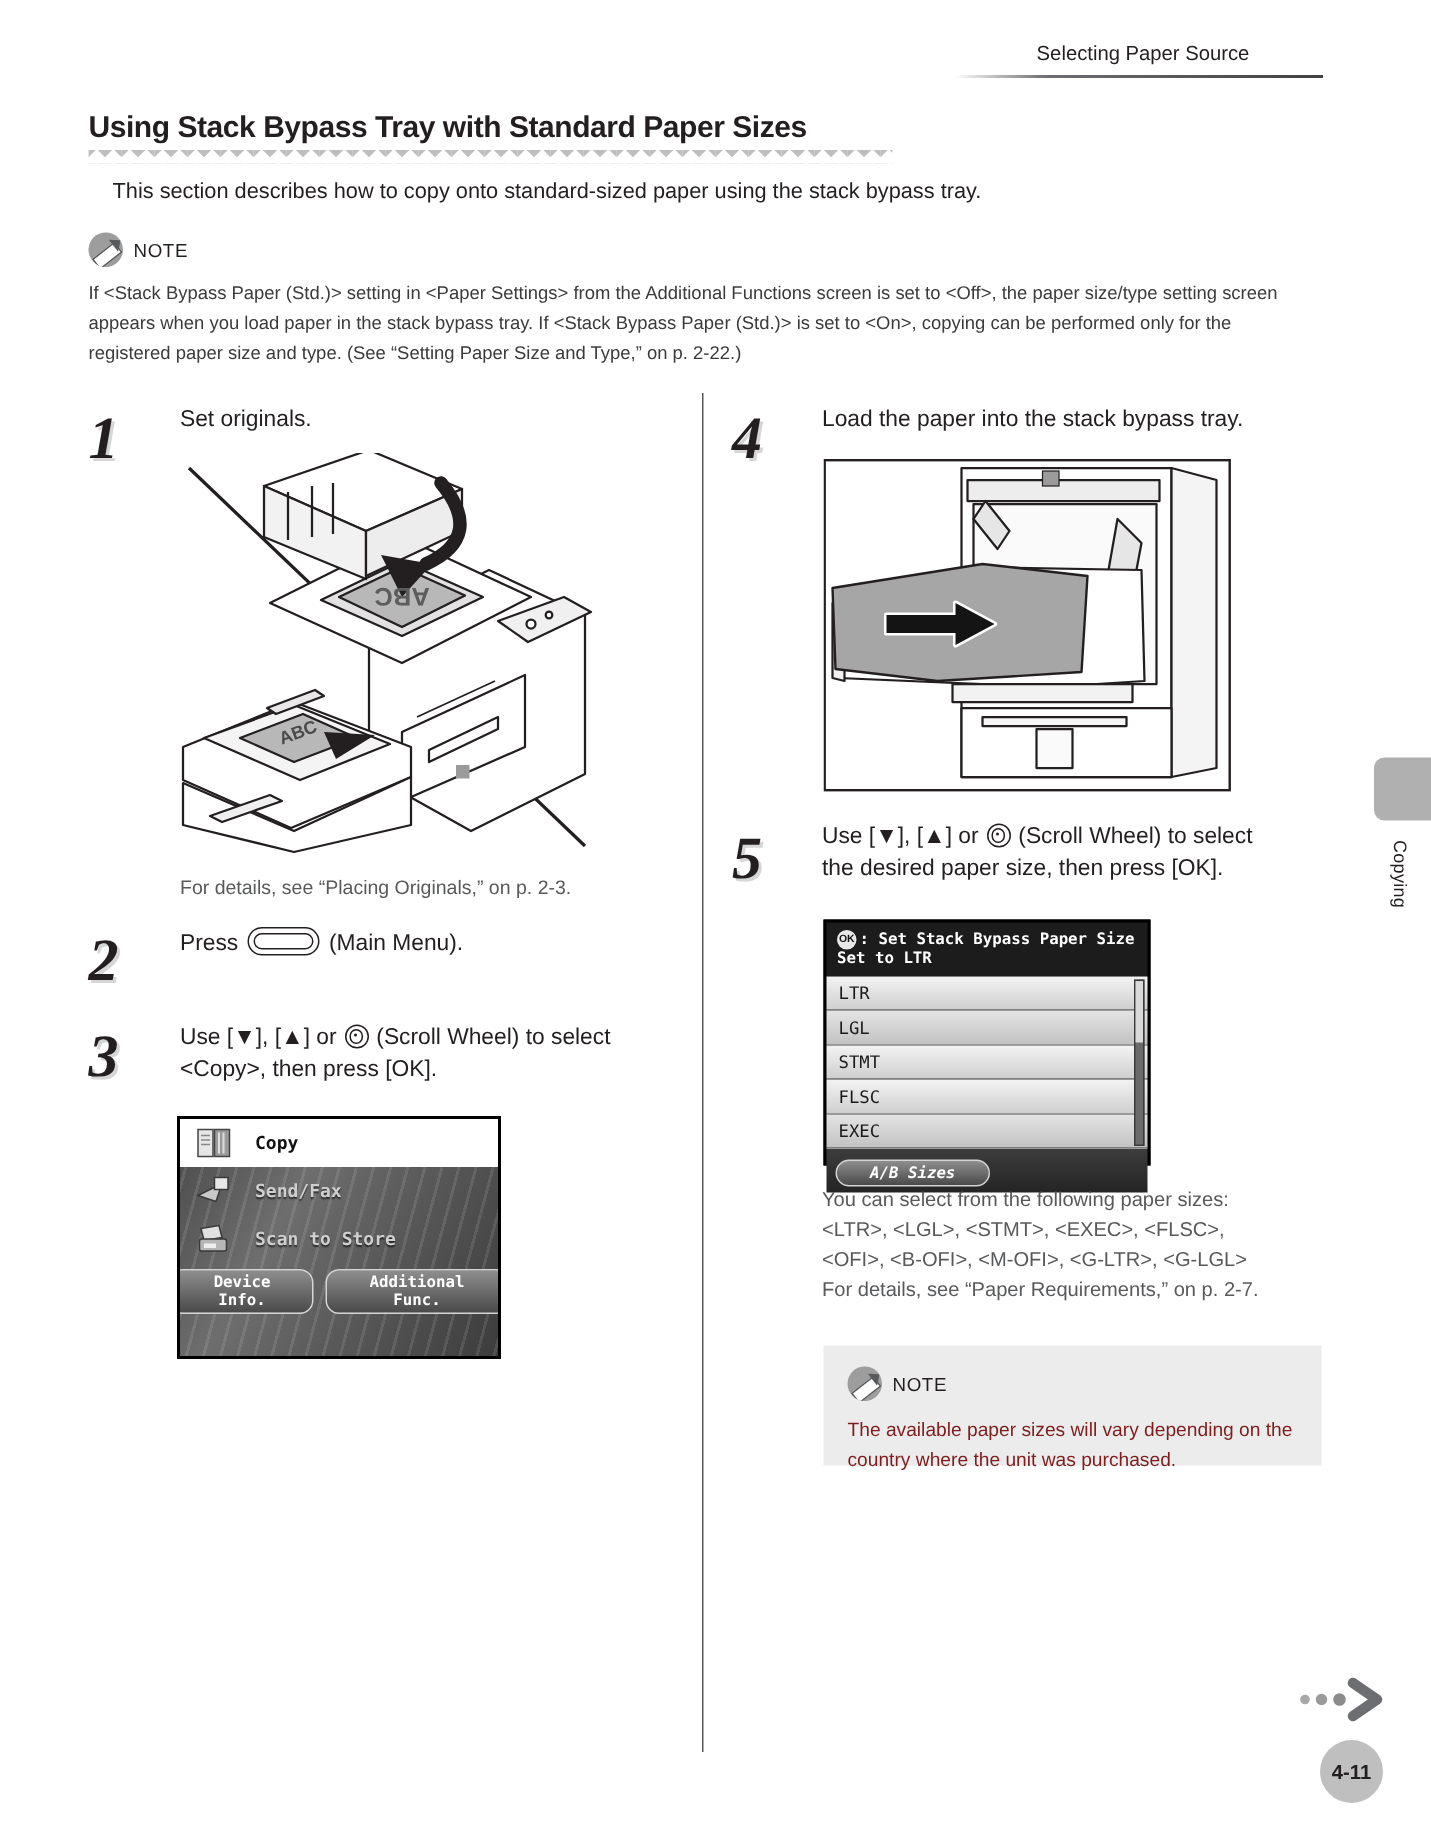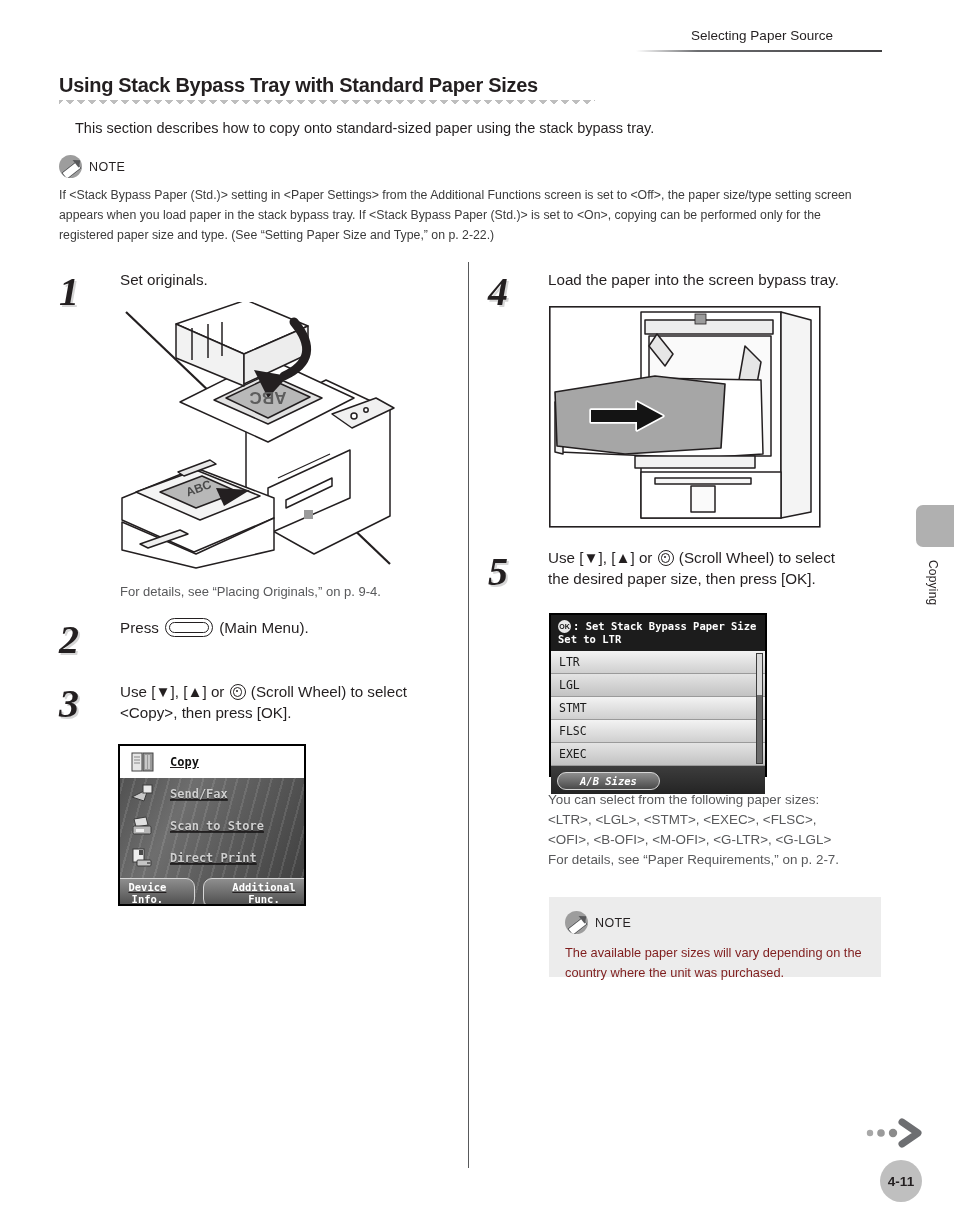--- a/index.html
+++ b/index.html
@@ -316,38 +316,38 @@
       <path d="M4 220 L78 252 L156 216 L156 248 L78 266 L4 248 Z" fill="#fff"></path>
 
       <path d="M22 242 L62 228 L70 232 L30 246 Z" fill="#efefef"></path>
     </g>
     <text x="82" y="190" font-family="Liberation Sans, sans-serif" font-size="12" font-weight="bold" fill="#4a4a4a" text-anchor="middle" transform="rotate(-20 82 190)">ABC</text>
 
     <path d="M98 186 l34 2 l-26 16 Z" fill="#231f20"></path>
   </svg>
 </div>
 
-<div class="sub-text" style="left:120px; top:582px; width:330px;">For details, see “Placing Originals,” on p. 9-4.</div>
+<div class="sub-text" style="left:120px; top:582px; width:330px;">For details, see “Placing Originals,” on p. 2-3.</div>
 
 <div class="step-num" style="left:59px; top:620px;">2</div>
 <div class="step-text" style="left:120px; top:618px; width:330px;">
   <span>Press</span>
   <span class="k-pill"></span>
   <span>(Main Menu).</span>
 </div>
 
 <div class="step-num" style="left:59px; top:684px;">3</div>
 <div class="step-text" style="left:120px; top:682px; width:340px;">
   <span>Use [</span><span>▼</span><span>], [</span><span>▲</span><span>] or</span>
   <span class="k-wheel"></span>
   <span>(Scroll Wheel) to select</span><br>
   <span>&lt;Copy&gt;, then press [OK].</span>
 </div>
 
-<div class="lcd mm" style="left:118px; top:744px; width:188px; height:162px;text-decoration:underline;">
+<div class="lcd mm" style="left:118px; top:744px; width:216px; height:162px;">
   <div class="mm-row sel">
     <span class="mm-ico">
       <svg width="26" height="22" viewBox="0 0 26 22">
         <rect x="2" y="2" width="10" height="18" fill="#e6e6e6" stroke="#444" stroke-width="1"></rect>
         <rect x="13" y="2" width="10" height="18" fill="#9a9a9a" stroke="#444" stroke-width="1"></rect>
         <line x1="4" y1="6" x2="10" y2="6" stroke="#888" stroke-width="1"></line>
         <line x1="4" y1="9" x2="10" y2="9" stroke="#888" stroke-width="1"></line>
         <line x1="4" y1="12" x2="10" y2="12" stroke="#888" stroke-width="1"></line>
         <line x1="16" y1="4" x2="16" y2="18" stroke="#ddd" stroke-width="1.4"></line>
         <line x1="19" y1="4" x2="19" y2="18" stroke="#ddd" stroke-width="1.4"></line>
@@ -367,39 +367,28 @@
   <div class="mm-row dim">
     <span class="mm-ico">
       <svg width="26" height="22" viewBox="0 0 26 22">
         <path d="M4 4 L16 2 L18 10 L6 12 Z" fill="#e0e0e0" stroke="#3a3a3a" stroke-width="1"></path>
         <rect x="3" y="11" width="18" height="8" rx="1.5" fill="#b6b6b6" stroke="#3a3a3a" stroke-width="1"></rect>
         <rect x="6" y="14" width="8" height="3" fill="#efefef"></rect>
       </svg>
     </span>
     <span>Scan to Store</span>
   </div>
-  <div class="mm-row dim">
-    <span class="mm-ico">
-      <svg width="26" height="22" viewBox="0 0 26 22">
-        <rect x="3" y="2" width="11" height="13" fill="#ededed" stroke="#3a3a3a" stroke-width="1"></rect>
-        <rect x="9" y="3" width="4" height="5" fill="#4a4a4a"></rect>
-        <rect x="7" y="13" width="14" height="6" rx="1" fill="#c4c4c4" stroke="#3a3a3a" stroke-width="1"></rect>
-        <rect x="17" y="15" width="4" height="2" fill="#6a6a6a"></rect>
-      </svg>
-    </span>
-    <span>Direct Print</span>
-  </div>
   <div class="mm-foot">
     <span class="lcd-btn">Device Info.</span>
     <span class="lcd-btn">Additional Func.</span>
   </div>
 </div>
 
 <div class="step-num" style="left:488px; top:272px;">4</div>
-<div class="step-text" style="left:548px; top:270px; width:340px;">Load the paper into the screen bypass tray.</div>
+<div class="step-text" style="left:548px; top:270px; width:340px;">Load the paper into the stack bypass tray.</div>
 
 <div class="illus" style="left:549px; top:306px;">
   <svg width="272" height="222" viewBox="0 0 272 222">
     <rect x="0.8" y="0.8" width="270" height="220" fill="#fff" stroke="#231f20" stroke-width="1.6"></rect>
     <g stroke="#231f20" stroke-width="1.5" fill="#fff" stroke-linejoin="round">
 
       <path d="M92 6 L232 6 L232 212 L92 212 Z" fill="#fff"></path>
       <path d="M232 6 L262 14 L262 206 L232 212 Z" fill="#f4f4f4"></path>
 
       <path d="M96 14 L224 14 L224 28 L96 28 Z" fill="#ededed"></path>

